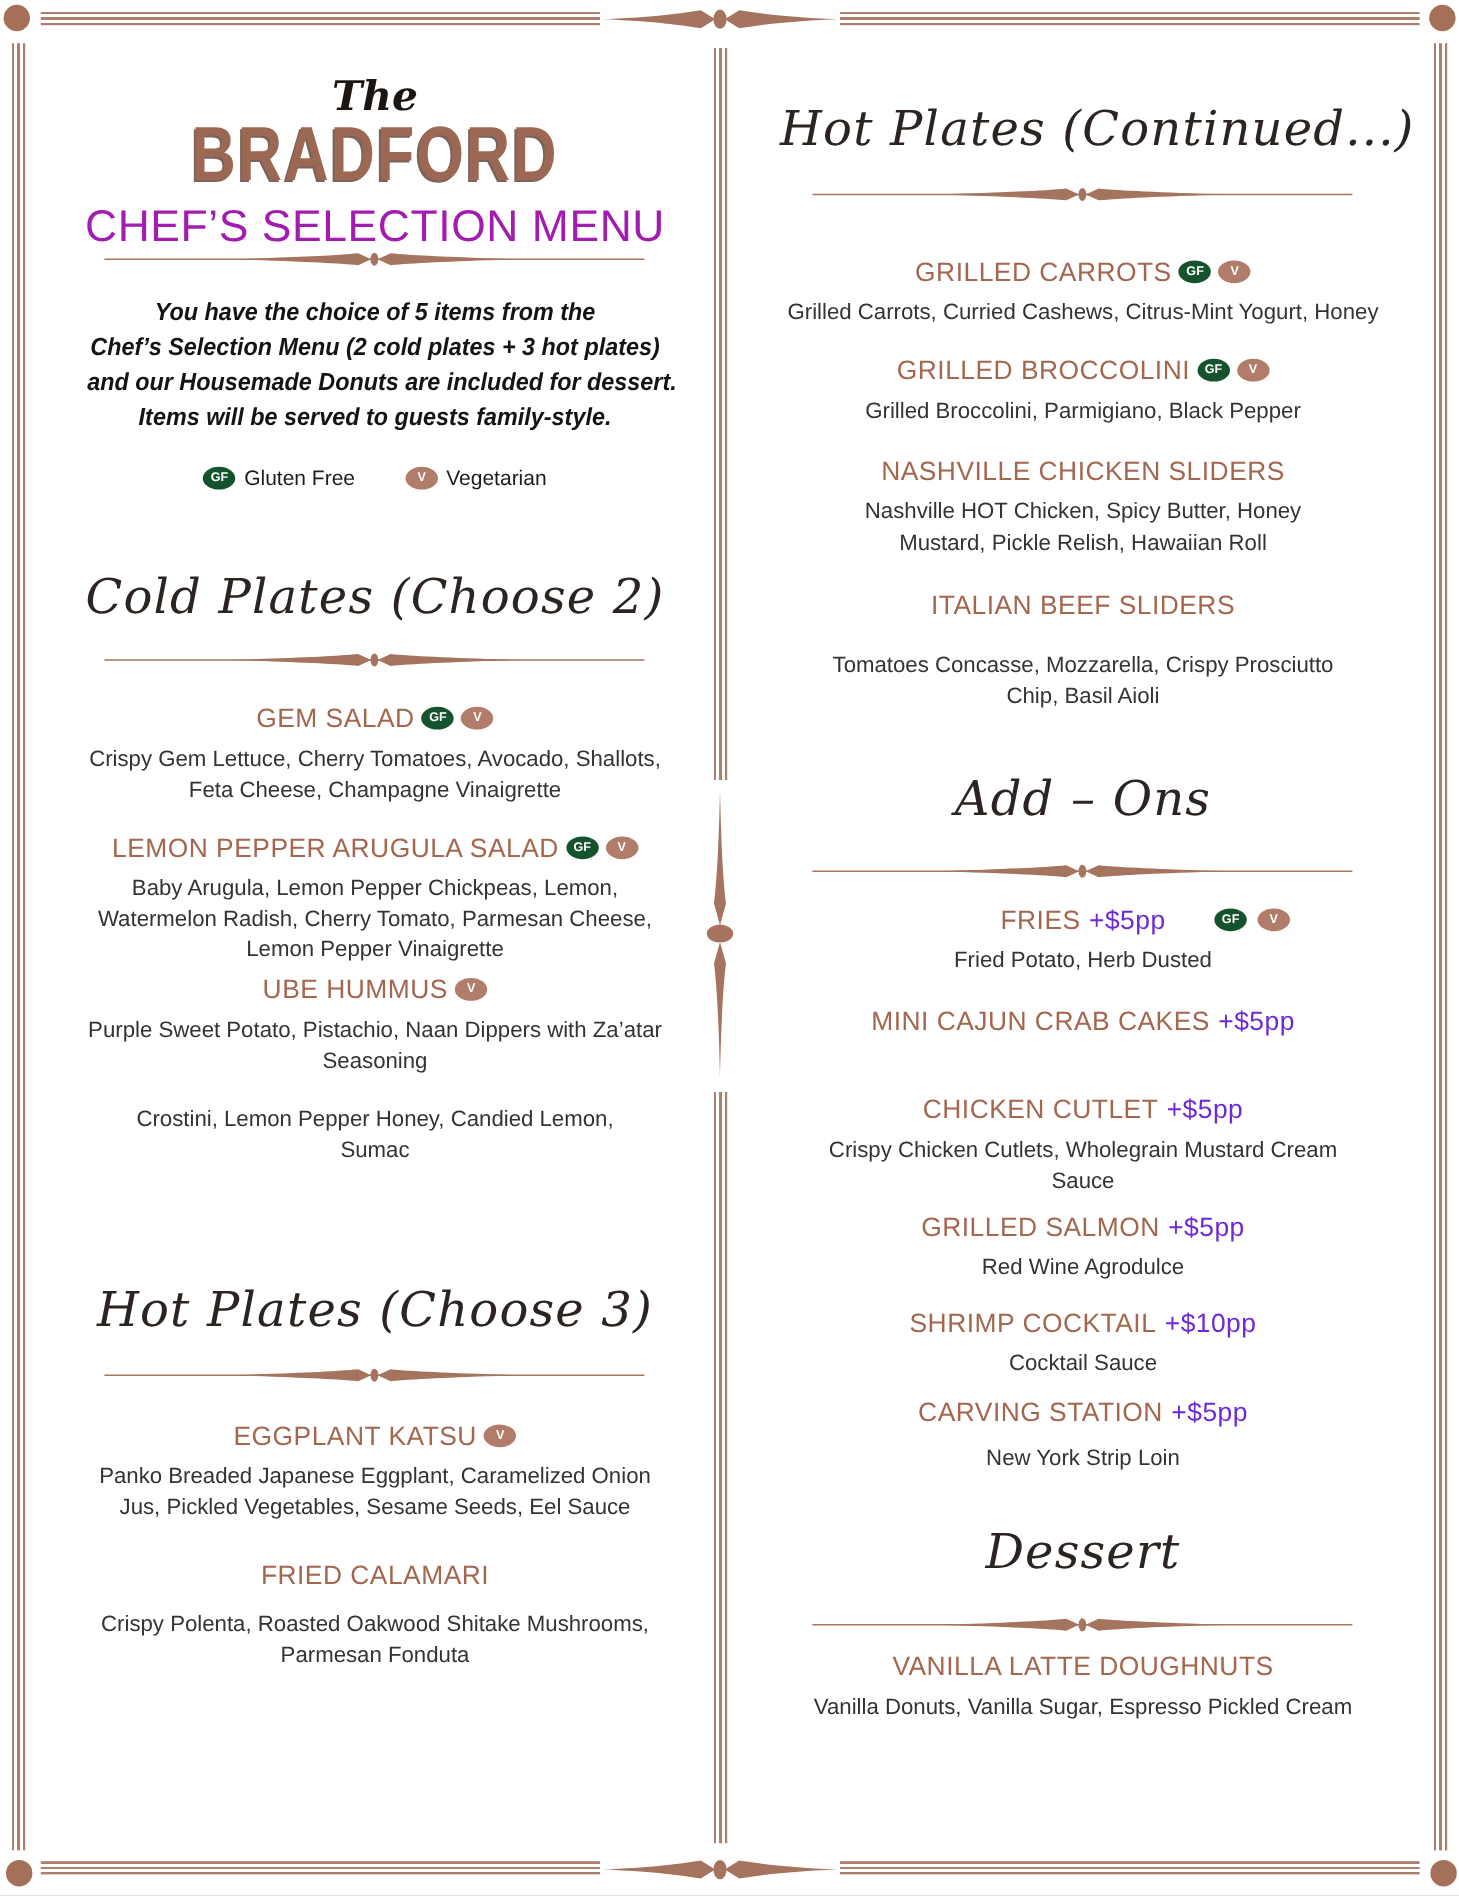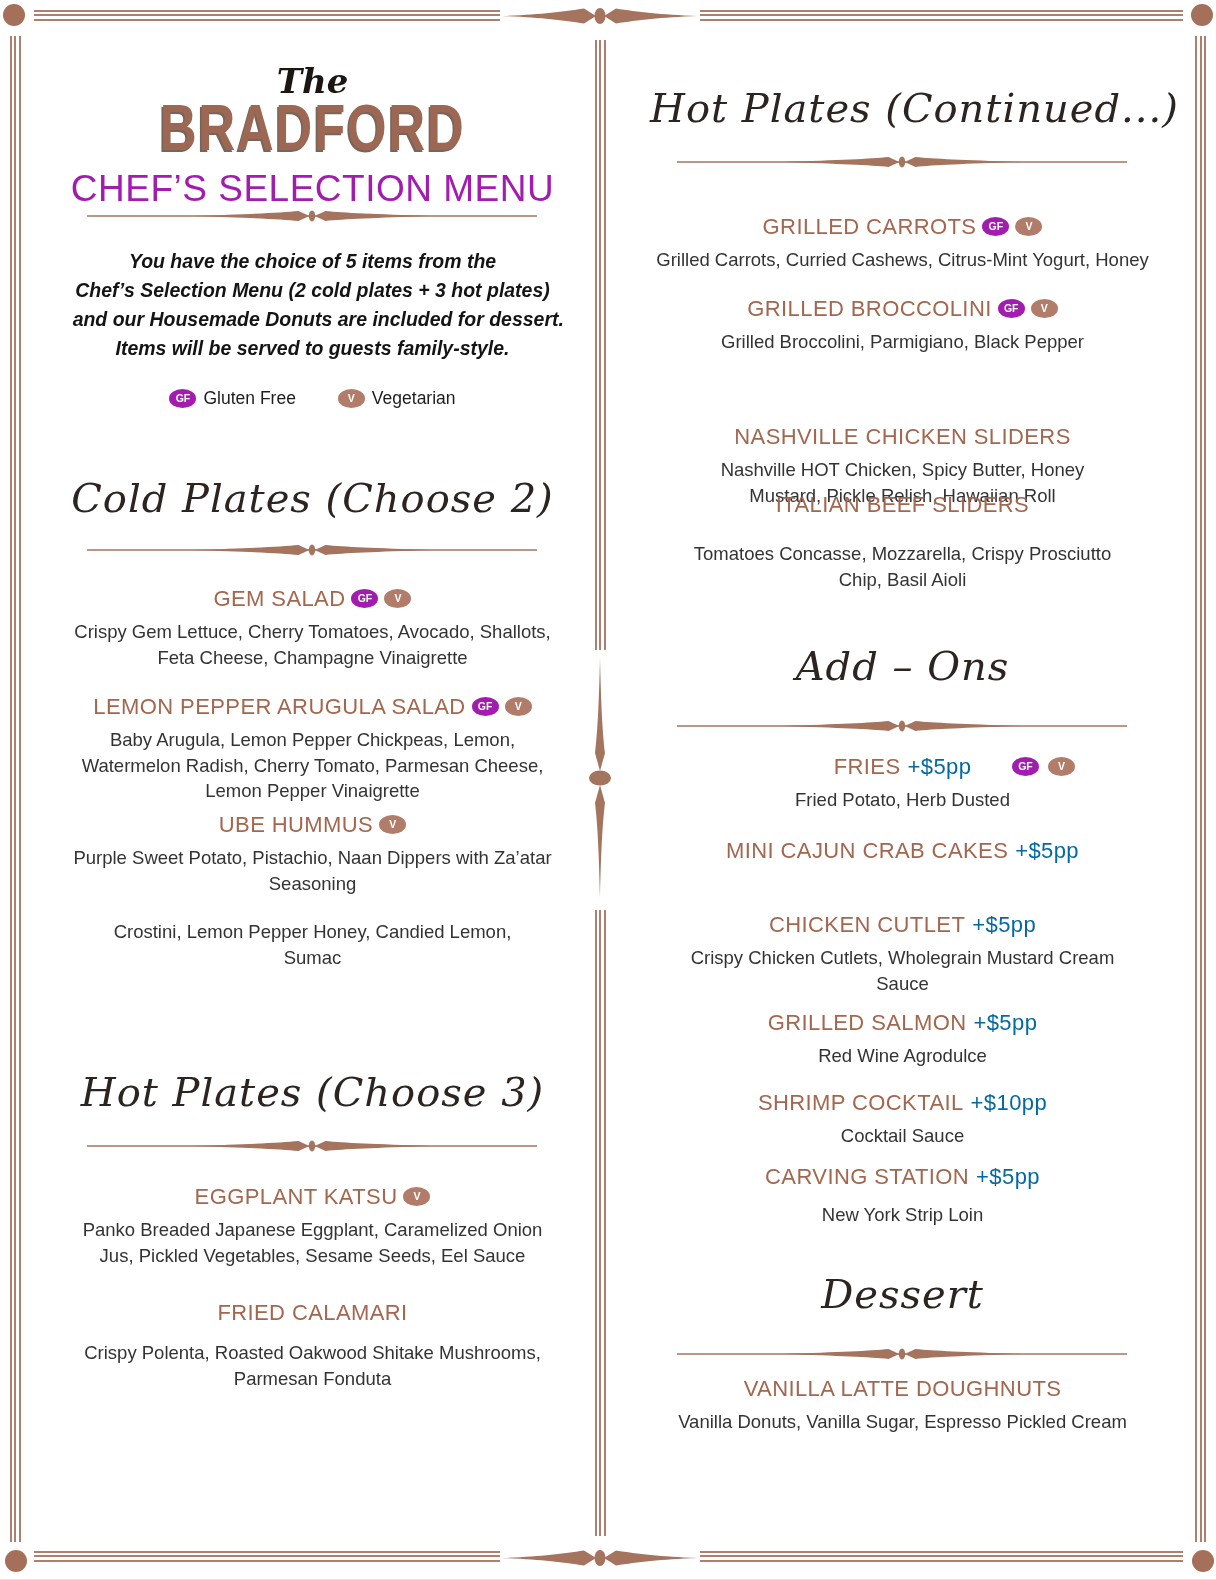--- a/index.html
+++ b/index.html
@@ -28,29 +28,29 @@
     transform:scaleX(0.8);transform-origin:center;text-shadow:-2px 2px 0 rgba(74,48,36,0.75);}
   .menu-title{font-size:37px;color:#a21caf;letter-spacing:0.5px;line-height:1;}
   .intro-text{font-weight:700;font-style:italic;font-size:20.5px;color:#141414;line-height:1.42;
     white-space:pre;transform:scaleX(0.95);transform-origin:center;}
   
   .legend{display:flex;justify-content:center;gap:42px;align-items:center;}
   .legend-entry{display:flex;align-items:center;gap:7px;font-size:17.5px;color:#1d1d1d;}
   
   .badge{display:inline-block;width:27px;height:19px;border-radius:50%;color:#fff;
     font-size:10.5px;font-weight:700;line-height:19px;text-align:center;vertical-align:middle;letter-spacing:0;}
-  .badge.gf{background:#a21caf;}
+  .badge.gf{background:#14532d;}
   .badge.v{background:#b17d6a;}
   
   .script-heading{font-family:"DejaVu Serif",serif;font-style:italic;font-weight:400;
     font-size:40px;color:#2b2421;line-height:1.1;letter-spacing:1px;white-space:nowrap;}
   
   .item-name-row{font-size:22px;line-height:1.2;letter-spacing:0.4px;white-space:nowrap;}
   .item-name{color:#a3664e;}
-  .item-price{color:#0369a1;margin-left:7px;}
+  .item-price{color:#6d28d9;margin-left:7px;}
   .item-name-row .badge{margin-left:6px;margin-top:-3px;}
   .item-desc{margin-top:7px;font-size:18.5px;color:#333333;line-height:1.38;white-space:pre;}
   .addon-badges{position:absolute;right:80px;top:3px;}
   .addon-badges .badge{margin-left:9px;}
 </style>
 </head>
 <body>
 
 <svg width="0" height="0" style="position:absolute" aria-hidden="true">
   <defs>
@@ -185,21 +185,21 @@
   <div class="block" style="top:214px;">
     <div class="item-name-row"><span class="item-name">GRILLED CARROTS</span><span class="badge gf">GF</span><span class="badge v">V</span></div>
     <div class="item-desc">Grilled Carrots, Curried Cashews, Citrus-Mint Yogurt, Honey</div>
   </div>
 
   <div class="block" style="top:296px;">
     <div class="item-name-row"><span class="item-name">GRILLED BROCCOLINI</span><span class="badge gf">GF</span><span class="badge v">V</span></div>
     <div class="item-desc">Grilled Broccolini, Parmigiano, Black Pepper</div>
   </div>
 
-  <div class="block" style="top:380px;margin-top:44px;">
+  <div class="block" style="top:380px;">
     <div class="item-name-row"><span class="item-name">NASHVILLE CHICKEN SLIDERS</span></div>
     <div class="item-desc">Nashville HOT Chicken, Spicy Butter, Honey
 Mustard, Pickle Relish, Hawaiian Roll</div>
   </div>
 
   <div class="block" style="top:492px;">
     <div class="item-name-row"><span class="item-name">ITALIAN BEEF SLIDERS</span></div>
     <div class="item-desc" style="margin-top:23px;">Tomatoes Concasse, Mozzarella, Crispy Prosciutto
 Chip, Basil Aioli</div>
   </div>

